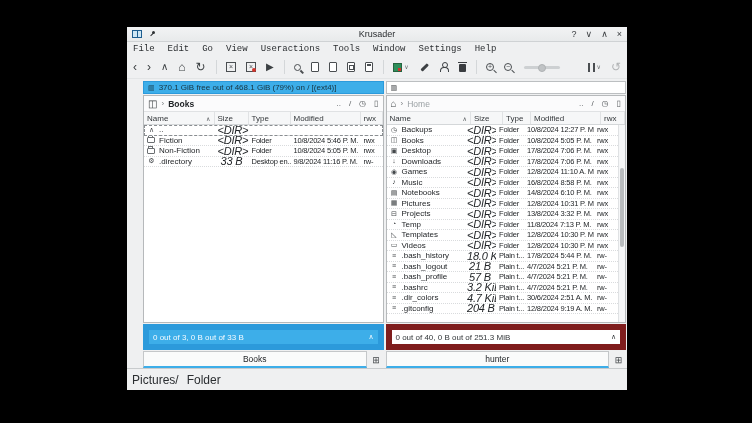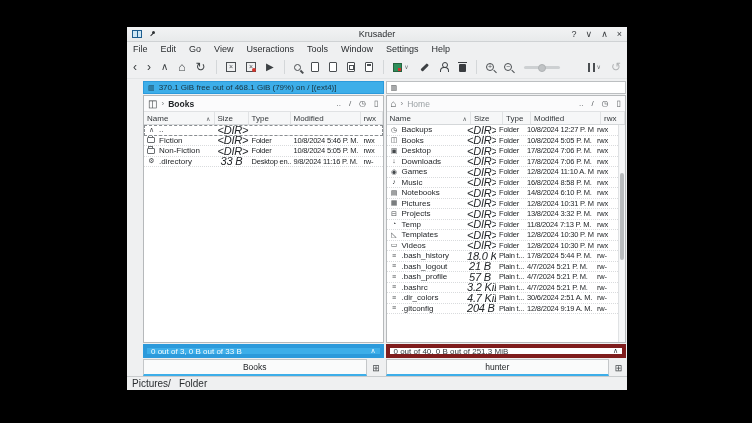--- a/index.html
+++ b/index.html
@@ -15,21 +15,21 @@
   .tb-left { display:flex; gap:6px; align-items:center; z-index:1; }
   .tb-right { margin-left:auto; display:flex; gap:9px; z-index:1; font-size:9px; color:#3a3d40; }
   .tb-btn { cursor:default; line-height:13px; }
   .i-app { width:10px; height:8px; border:1px solid #1d5d8f; background:#cfe7f5; position:relative; }
   .i-app::after { content:""; position:absolute; left:4px; top:0; bottom:0; width:1px; background:#1d5d8f; }
   .i-pin { width:8px; height:8px; position:relative; }
   .i-pin::before { content:""; position:absolute; left:4px; top:1px; width:3px; height:3px; background:#2f3234; border-radius:50%; }
   .i-pin::after { content:""; position:absolute; left:2px; top:4px; width:4px; height:1px; background:#2f3234; transform:rotate(-45deg); }
 
   
-  .menubar { height:14px; display:flex; align-items:center; padding:0 6px; gap:13px; background:#eff0f1; }
+  .menubar { height:14px; display:flex; align-items:center; padding:0 6px; gap:13px; background:#eff0f1;font-family:Liberation Mono, monospace; }
   .menu-item { font-size:9px; color:#2b2e31; }
 
   
   .toolbar { height:23px; display:flex; align-items:center; padding:0 6px; gap:10px; background:#eff0f1; border-bottom:1px solid #e3e5e6; }
   .tbtn { display:flex; align-items:center; gap:2px; color:#3c4043; font-size:12px; line-height:12px; }
   .tbtn.dis { opacity:.35; }
   .tsep { width:1px; height:14px; background:#d4d7d9; }
   .glyph { font-size:12px; }
   .glyph.small { font-size:10px; }
   .chev { font-size:6px; color:#6a6e71; }
@@ -86,38 +86,38 @@
   .fi { width:9px; font-size:7px; line-height:8px; color:#44484b; flex:none; text-align:center; }
   .fi.folder { width:8px; height:6px; border:1px solid #6a6e71; border-radius:1px; position:relative; margin:0 1px 0 0; }
   .fi.folder::before { content:""; position:absolute; left:0; top:-3px; width:3px; height:2px; border:1px solid #6a6e71; border-bottom:none; }
   .cell-size { text-align:center; font-size:11px; letter-spacing:-0.2px;font-style:italic; }
   .cell-type, .cell-mod, .cell-rwx { font-size:7.5px; letter-spacing:-0.2px; }
   .scrollbar { position:absolute; right:0; top:0; bottom:0; width:7px; background:#f6f7f8; border-left:1px solid #e0e2e4; }
   .thumb { position:absolute; left:1px; right:1px; top:22%; height:40%; background:#b9bcbe; border-radius:3px; }
   .right-pad .frow, .right-pad .hdr { padding-right:0; }
   .right-pad .rows { margin-right:7px; }
 
-  .pstatus { height:14px; display:flex; align-items:center; padding:0 4px; font-size:8px;
-    border:4px solid #7f1d1d; background:#fff; color:#33373a; margin-bottom:1px; }
+  .pstatus { height:26px; display:flex; align-items:center; padding:0 4px; font-size:8px;
+    border:6px solid #7f1d1d; background:#fff; color:#33373a; margin-bottom:1px; }
   .pstatus.active { background:#3daee9; border-color:#2c9adb; color:#f4fbff; }
   .pstatus .collapse { margin-left:auto; font-size:7px; }
 
   .tabbar { height:17px; display:flex; align-items:stretch; gap:2px; }
   .tab { flex:1; background:#fafbfb; border:1px solid #c4c7c9; border-bottom:2px solid #3daee9;
     display:flex; align-items:center; justify-content:center; font-size:8.5px; color:#232629; }
   .newtab { width:15px; display:flex; align-items:center; justify-content:center; font-size:9px; color:#44484b; }
 
   
   .fnbar { height:19px; display:flex; gap:2px; padding:2px 1px; background:#eff0f1; }
   .fnbtn { flex:1; background:#fcfcfc; border:1px solid #b6b9bb; border-radius:2px;
     display:flex; align-items:center; justify-content:center; font-size:8.5px; color:#2b2e31; }
 
   
-  .statusbar { height:14px; border-top:1px solid #c8cbcd; background:#eff0f1;
-    display:flex; align-items:center; padding:0 5px; gap:8px; font-size:10px; color:#2b2e31; }
+  .statusbar { height:22px; border-top:1px solid #c8cbcd; background:#eff0f1;
+    display:flex; align-items:center; padding:0 5px; gap:8px; font-size:12px; color:#2b2e31; }
 </style>
 </head>
 <body>
 
 <div class="window">
 
   <div class="titlebar">
     <div class="tb-title">Krusader</div>
     <div class="tb-left">
       <span class="i-app"></span>

